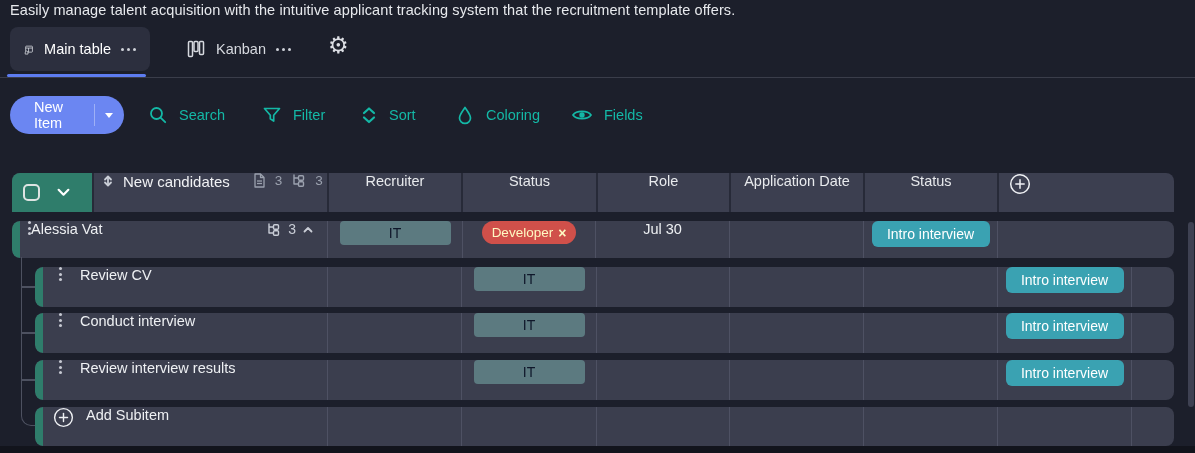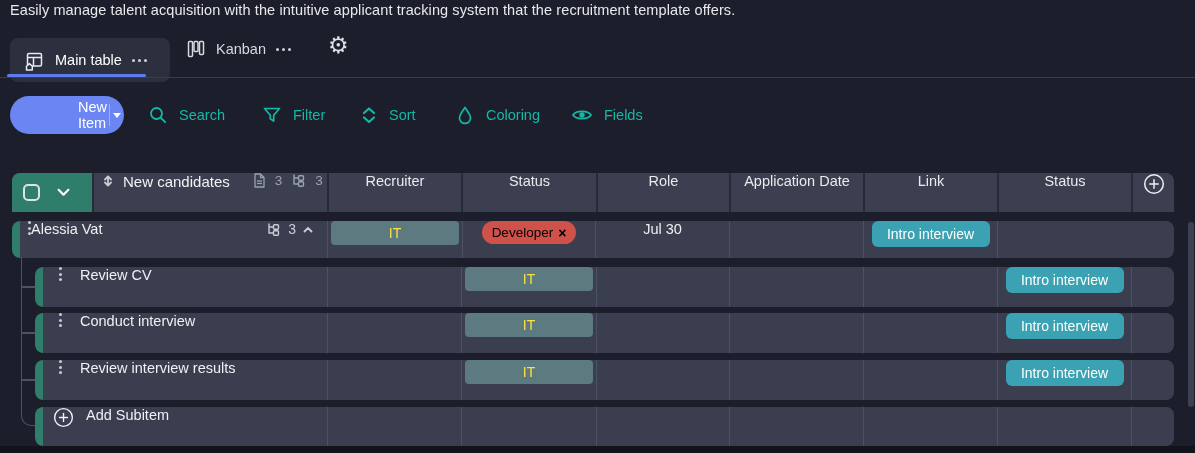--- a/index.html
+++ b/index.html
@@ -8,33 +8,33 @@
     position:relative; width:1195px; height:453px; overflow:hidden;
     background:#1c1f2b;
     font-family:"Liberation Sans", sans-serif;
     color:#e9ebef;
   }
   svg { display:block; }
   .desc { position:absolute; left:10px; top:2px; font-size:14.5px; color:#e7e9ed; letter-spacing:.1px; }
 
   
   .tab { position:absolute; top:27px; height:44px; display:flex; align-items:center; gap:10px; padding:0 14px; border-radius:8px; cursor:pointer; }
-  .tab.active { left:10px; width:160px; background:#2c2f3e;margin-top:11px; }
+  .tab.active { left:10px; width:140px; background:#2c2f3e; }
   .tab.kanban { left:172px; }
   .tab-label { font-size:14.5px; color:#fff; white-space:nowrap; }
   .tab.kanban .tab-label { color:#d6d9df; }
   .underline { position:absolute; left:7px; top:74px; width:139px; height:3px; background:#5d7cf0; border-radius:2px; }
   .tab-divider { position:absolute; left:0; top:77px; width:1195px; height:1px; background:#3a3d4a; }
   .hdots { display:inline-flex; gap:3px; align-items:center; }
   .hdots i { width:3px; height:3px; border-radius:50%; background:#cfd2d9; }
   .gear { position:absolute; left:328px; top:34px; font-family:"DejaVu Sans", sans-serif; font-size:23px; color:#dcdee4; line-height:1; cursor:pointer; }
 
   
   .new-item { position:absolute; left:10px; top:96px; width:114px; height:38px; background:#6b86f2; border-radius:19px; display:flex; align-items:center; color:#fff; font-size:14.5px; cursor:pointer; }
-  .new-item > span.lbl { padding-left:24px;margin-left:44px; }
+  .new-item > span.lbl { padding-left:24px; }
   .btn-divider { margin-left:auto; width:1px; height:22px; background:rgba(255,255,255,.35); }
   .caret { width:30px; display:flex; justify-content:center; }
   .caret::before { content:""; border-left:4.5px solid transparent; border-right:4.5px solid transparent; border-top:5px solid #fff; }
   .tool { position:absolute; top:96px; height:38px; display:flex; align-items:center; gap:11px; color:#14b8a6; font-size:14.5px; cursor:pointer; }
 
   
   .cell { height:100%; display:flex; align-items:flex-start; }
   .c-rec{width:134px}.c-status{width:135px}.c-role{width:133px}.c-date{width:134px}.c-link{width:134px}.c-status2{width:134px}.c-last{width:43px}
   .centered { justify-content:center; }
 
@@ -54,22 +54,22 @@
   .c-name { width:307px; padding-left:8px; gap:0; }
   .c-subname { width:284px; padding-left:16px; gap:18px; }
   .item-name { font-size:14.5px; color:#eef0f3; white-space:nowrap; }
   .kebab { display:flex; flex-direction:column; gap:2.5px; cursor:pointer; }
   .kebab i { width:3px; height:3px; border-radius:50%; background:#c6c9d2; }
   .sub-meta { margin-left:auto; display:flex; align-items:center; gap:7px; padding-right:14px; color:#c9cdd6; font-size:14px; cursor:pointer; }
 
   .avatar { width:24px; height:24px; border-radius:7px; display:flex; align-items:center; justify-content:center; font-size:9.5px; font-weight:bold; color:#fff; letter-spacing:.3px; cursor:pointer; }
   .avatars { padding-left:8px; gap:3px; }
 
-  .chip-it { width:128px; height:24px; border-radius:4px; display:flex; align-items:center; justify-content:center; font-size:14px; color:#fde047; cursor:pointer; }
-  .pill-role { height:23px; padding:0 10px; border-radius:12px; display:flex; align-items:center; gap:5px; font-size:13.5px; color:#000000; cursor:pointer; }
+  .chip-it { width:111px; height:24px; border-radius:4px; display:flex; align-items:center; justify-content:center; font-size:14px; color:#0f172a; cursor:pointer; }
+  .pill-role { height:23px; padding:0 10px; border-radius:12px; display:flex; align-items:center; gap:5px; font-size:13.5px; color:#fef9c3; cursor:pointer; }
   .pill-x { font-size:14px; font-weight:bold; line-height:1; cursor:pointer; }
   .chip-stage { width:118px; height:26px; border-radius:6px; display:flex; align-items:center; justify-content:center; font-size:14px; color:#fff; cursor:pointer; }
   .date-txt { font-size:14.5px; color:#eef0f3; }
 
   .add-row-content { gap:12px; padding-left:10px; color:#eef0f3; font-size:14.5px; cursor:pointer; }
 
   
   .connector { position:absolute; left:21px; top:257px; width:14px; height:169px; border-left:1.5px solid #4d5160; border-bottom:1.5px solid #4d5160; border-bottom-left-radius:10px; }
   .stub { position:absolute; left:21px; width:14px; height:1.5px; background:#4d5160; }
 
@@ -185,21 +185,20 @@
         <path d="M3,2 V11 M3,5 H7.5 M3,11 H7.5"></path>
           <rect x="7.5" y="2.8" width="5" height="4.4" rx="1"></rect>
           <rect x="7.5" y="8.8" width="5" height="4.4" rx="1"></rect>
       </svg>
       <span class="hcount">3</span>
     </div>
     <div class="cell c-rec centered">Recruiter</div>
     <div class="cell c-status centered">Status</div>
     <div class="cell c-role centered">Role</div>
     <div class="cell c-date centered">Application Date</div>
-    <div class="cell c-link centered">Link</div>
     <div class="cell c-status2 centered">Status</div>
     <div class="cell h-plus">
       <svg width="22" height="22" viewBox="0 0 22 22" fill="none" stroke="currentColor" stroke-width="1.5" stroke-linecap="round">
         <circle cx="11" cy="11" r="9.3"></circle>
           <line x1="11" y1="6.8" x2="11" y2="15.2"></line>
           <line x1="6.8" y1="11" x2="15.2" y2="11"></line>
       </svg>
     </div>
   </div>
 

